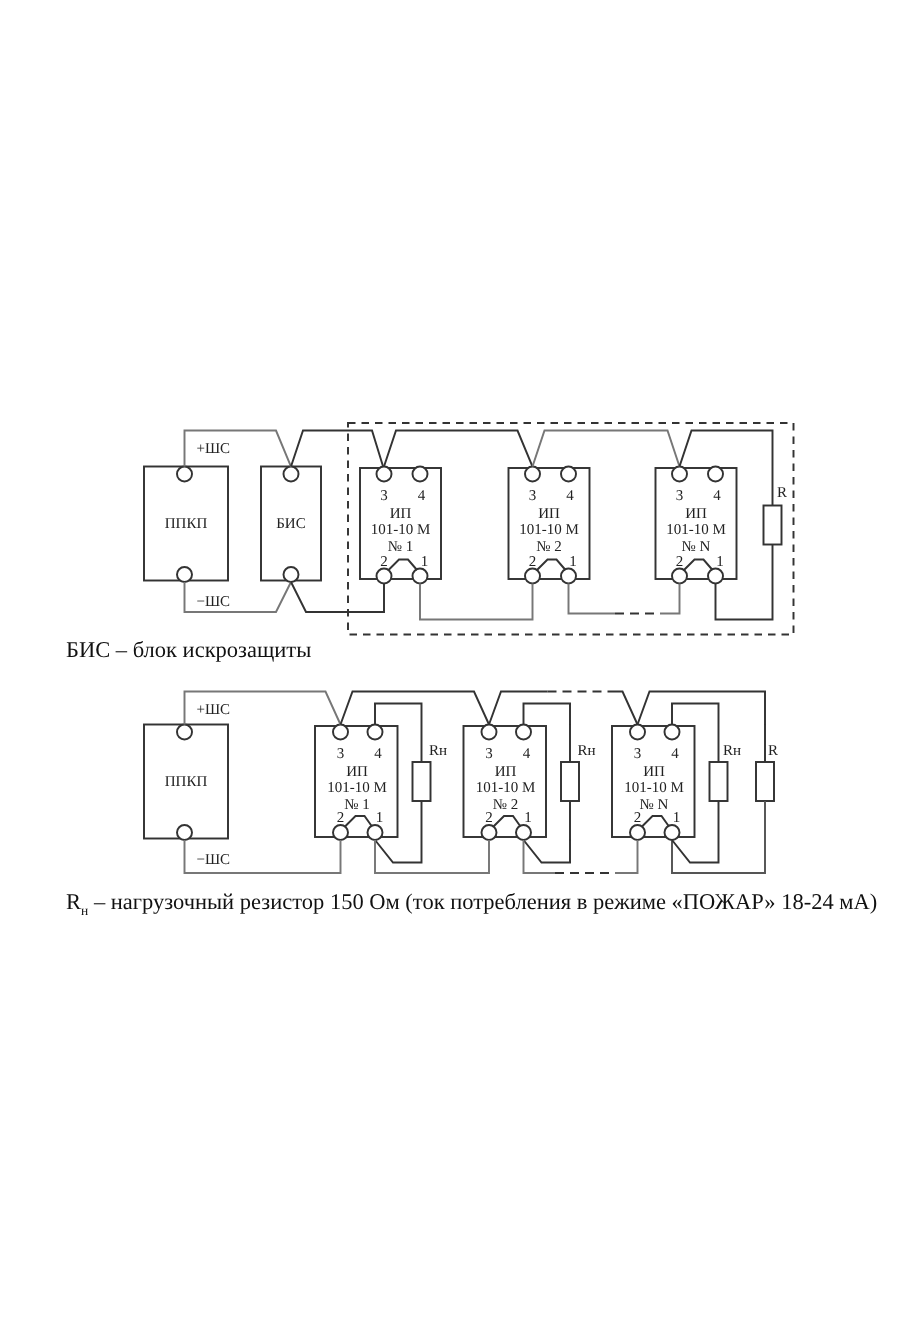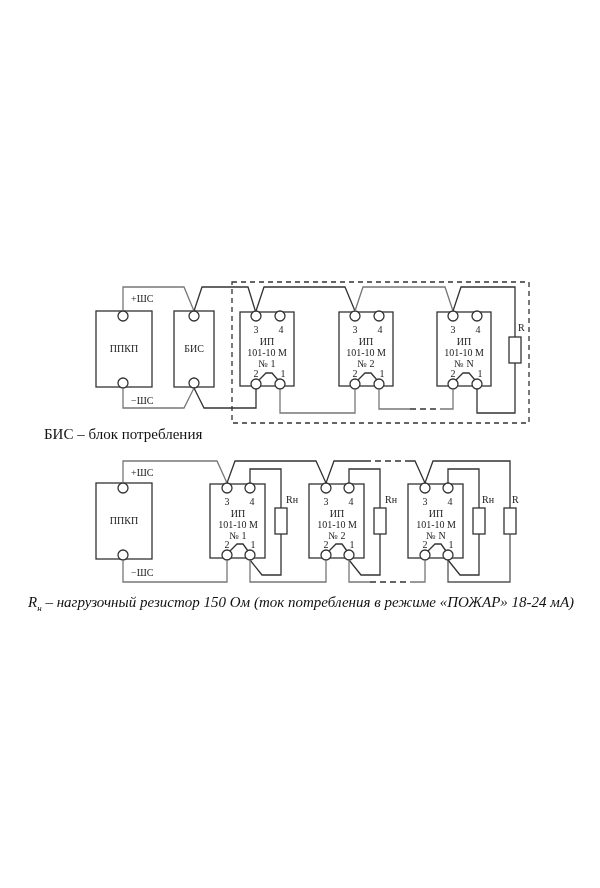--- a/index.html
+++ b/index.html
@@ -183,14 +183,14 @@
     <text class="t" x="425" y="505" font-size="10" text-anchor="middle">3</text>
     <text class="t" x="450" y="505" font-size="10" text-anchor="middle">4</text>
     <text class="t" x="436" y="517" font-size="10" text-anchor="middle">ИП</text>
     <text class="t" x="436" y="528" font-size="10" text-anchor="middle">101-10 М</text>
     <text class="t" x="436" y="539" font-size="10" text-anchor="middle">№ N</text>
     <text class="t" x="425" y="548" font-size="10" text-anchor="middle">2</text>
     <text class="t" x="451" y="548" font-size="10" text-anchor="middle">1</text>
   </g>
 </svg>
 
-<div class="caption" style="left:44px; top:426px;">БИС – блок потребления</div>
-<div class="caption" style="left:28px; top:594px;font-style:italic;"><span>R</span><sub style="font-size:9px">н</sub><span> – нагрузочный резистор 150 Ом (ток потребления в режиме «ПОЖАР» 18-24 мА)</span></div>
+<div class="caption" style="left:44px; top:426px;">БИС – блок искрозащиты</div>
+<div class="caption" style="left:44px; top:594px;"><span>R</span><sub style="font-size:9px">н</sub><span> – нагрузочный резистор 150 Ом (ток потребления в режиме «ПОЖАР» 18-24 мА)</span></div>
 
 </body></html>

